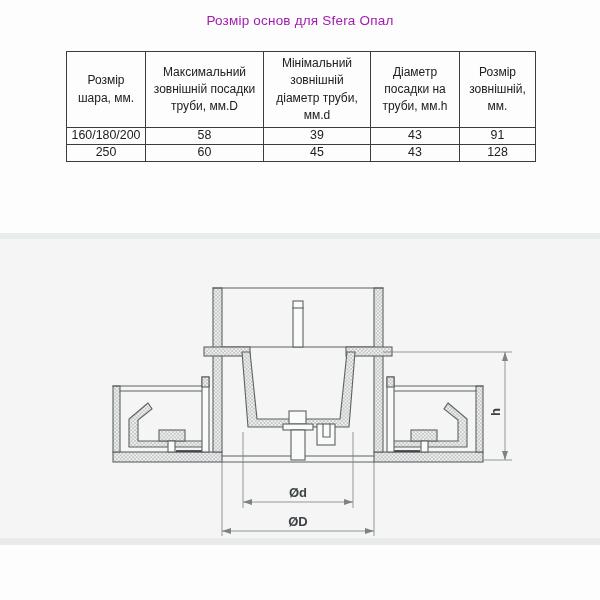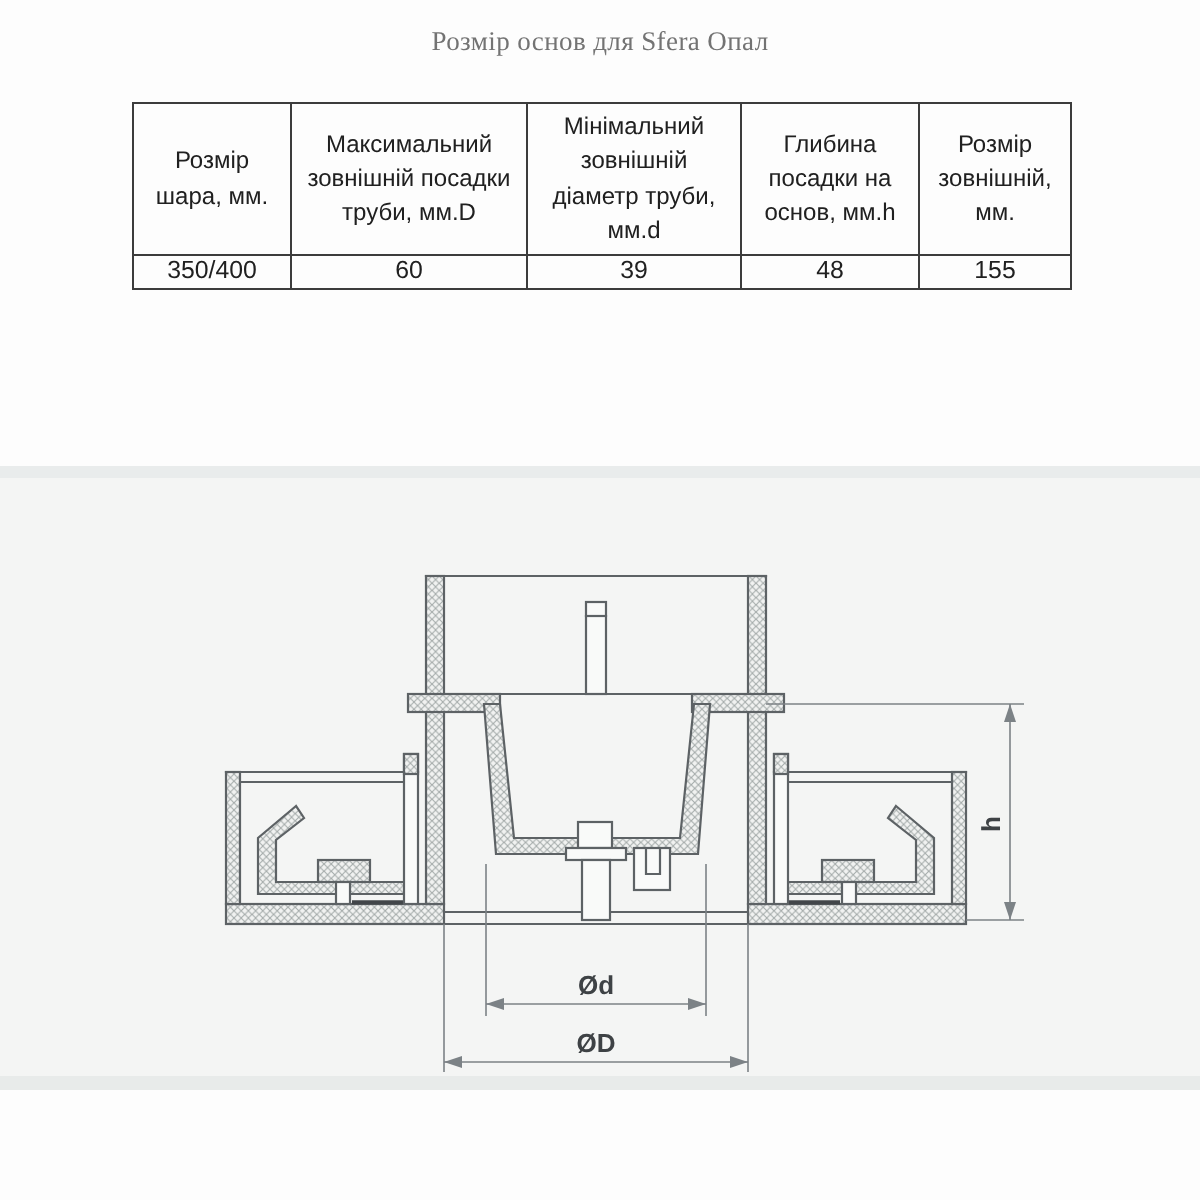--- a/index.html
+++ b/index.html
@@ -1,21 +1,21 @@
 <!DOCTYPE html>
 <html><head>
 <meta charset="utf-8">
 <style>
   html,body{margin:0;padding:0;width:600px;height:600px;background:#fdfdfd;overflow:hidden;
     font-family:"Liberation Sans", sans-serif;}
   .page{position:relative;width:600px;height:600px;}
 
   
   .title{position:absolute;left:0;top:13px;width:600px;text-align:center;
-    font-size:13.5px;color:#737373;letter-spacing:.2px;font-family:Liberation Serif, serif;}
+    font-size:13.5px;color:#a21caf;letter-spacing:.2px;}
 
   
   table.dims{position:absolute;left:66px;top:51px;border-collapse:collapse;table-layout:fixed;
     color:#202020;}
   table.dims th,table.dims td{border:1.4px solid #3c3c3c;text-align:center;vertical-align:middle;
     padding:1px 4px;overflow:hidden;}
   table.dims th{height:73px;font-size:12px;font-weight:400;line-height:1.42;}
   table.dims td{height:14px;font-size:12.4px;line-height:1.1;}
 
   
@@ -46,31 +46,38 @@
         <col style="width:118px">
         <col style="width:107px">
       <col style="width:89px">
         <col style="width:76px">
     </colgroup>
     <thead>
       <tr>
         <th>Розмір шара, мм.</th>
         <th>Максимальний зовнішній посадки труби, мм.D</th>
         <th>Мінімальний зовнішній діаметр труби, мм.d</th>
-        <th>Глибина посадки на основ, мм.h</th>
+        <th>Діаметр посадки на труби, мм.h</th>
         <th>Розмір зовнішній, мм.</th>
       </tr>
     </thead>
     <tbody>
       <tr>
-        <td>350/400</td>
+        <td>160/180/200</td>
+        <td>58</td>
+        <td>39</td>
+        <td>43</td>
+        <td>91</td>
+      </tr>
+      <tr>
+        <td>250</td>
         <td>60</td>
-        <td>39</td>
-        <td>48</td>
-        <td>155</td>
+        <td>45</td>
+        <td>43</td>
+        <td>128</td>
       </tr>
     </tbody>
   </table>
 
   <div class="photo">
     <div class="edge-top"></div>
     <div class="edge-bottom"></div>
 
     <svg class="draw" width="600" height="312" viewBox="0 233 600 312" xmlns="http://www.w3.org/2000/svg">
       <defs>

